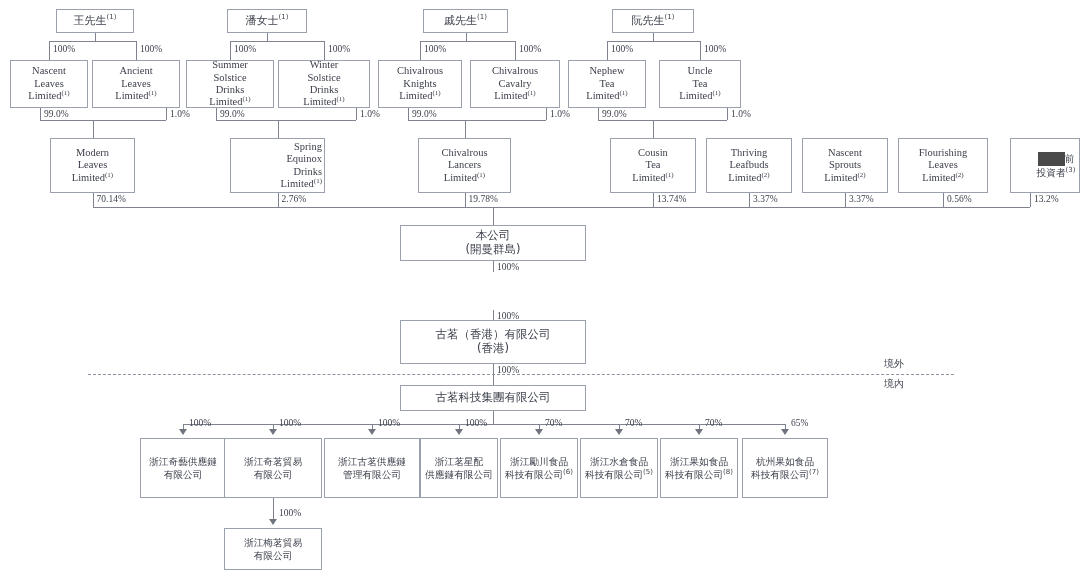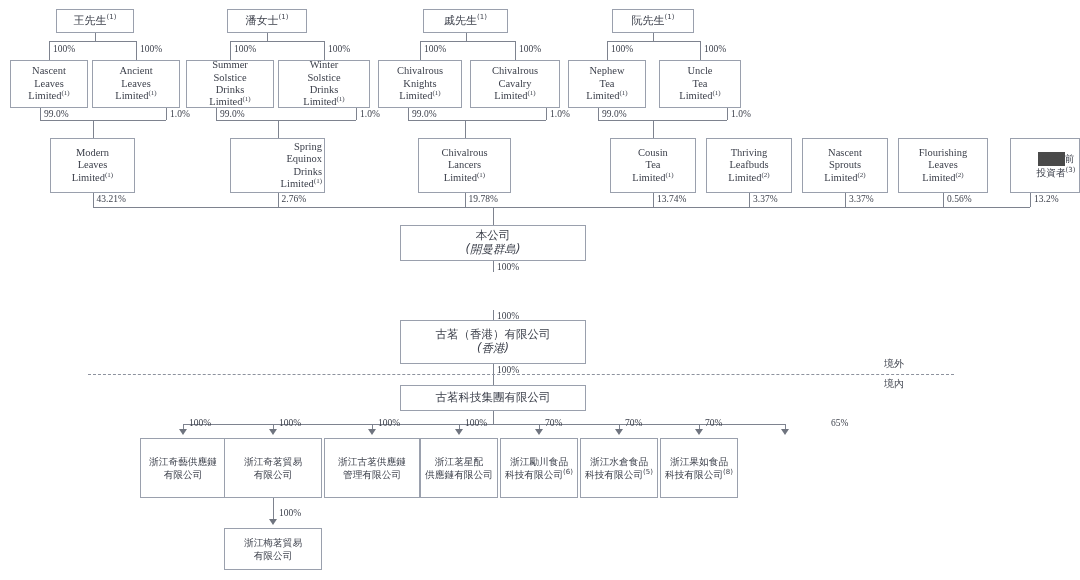--- a/index.html
+++ b/index.html
@@ -16,21 +16,21 @@
     display:flex;align-items:center;justify-content:center;
     text-align:center;line-height:1.18;
     color:#3b3f4a;
     padding:1px 2px;
   }
   .box .inner{width:100%;}
   .en{font-size:10.5px;}
   .cn{font-size:11px;font-family:"DejaVu Sans","Liberation Sans",sans-serif;}
   .cn-sm{font-size:9.7px;font-family:"DejaVu Sans","Liberation Sans",sans-serif;line-height:1.35;}
   .cn-mid{font-size:11.5px;font-family:"DejaVu Sans","Liberation Sans",sans-serif;}
-  .ital{font-style:italic;}
+  .ital{}
   sup{font-size:7px;vertical-align:super;line-height:0;}
 
   .ln{position:absolute;background:#7e838f;}
   .lnh{height:1px;}
   .lnv{width:1px;}
 
   .pct{
     position:absolute;font-size:9.5px;color:#3b3f4a;white-space:nowrap;
     font-family:"Liberation Serif","DejaVu Serif",serif;
   }
@@ -158,21 +158,21 @@
     <div class="pct" style="left:412px;top:109px;">99.0%</div>
     <div class="pct" style="left:550px;top:109px;">1.0%</div>
     <div class="ln lnv" style="left:598px;top:108px;height:12px;"></div>
     <div class="ln lnv" style="left:727px;top:108px;height:12px;"></div>
     <div class="ln lnh" style="left:598px;top:120px;width:55px;"></div>
     <div class="ln lnh" style="left:653px;top:120px;width:74px;"></div>
     <div class="ln lnv" style="left:653px;top:120px;height:18px;"></div>
     <div class="pct" style="left:602px;top:109px;">99.0%</div>
     <div class="pct" style="left:731px;top:109px;">1.0%</div>
     <div class="ln lnv" style="left:92.5px;top:193px;height:14px;"></div>
-    <div class="pct" style="left:96.5px;top:194px;">43.21%</div>
+    <div class="pct" style="left:96.5px;top:194px;">70.14%</div>
     <div class="ln lnv" style="left:277.5px;top:193px;height:14px;"></div>
     <div class="pct" style="left:281.5px;top:194px;">2.76%</div>
     <div class="ln lnv" style="left:464.5px;top:193px;height:14px;"></div>
     <div class="pct" style="left:468.5px;top:194px;">19.78%</div>
     <div class="ln lnv" style="left:653px;top:193px;height:14px;"></div>
     <div class="pct" style="left:657px;top:194px;">13.74%</div>
     <div class="ln lnv" style="left:749px;top:193px;height:14px;"></div>
     <div class="pct" style="left:753px;top:194px;">3.37%</div>
     <div class="ln lnv" style="left:845px;top:193px;height:14px;"></div>
     <div class="pct" style="left:849px;top:194px;">3.37%</div>
@@ -239,20 +239,23 @@
       <div class="inner cn-sm">浙江水倉食品<br>科技有限公司<sup>(5)</sup></div>
     </div>
     <div class="ln lnv" style="left:699px;top:424px;height:6px;"></div>
     <div class="arr" style="left:695px;top:429px;"></div>
     <div class="pct" style="left:705px;top:418px;">70%</div>
     <div class="box" style="left:660px;top:438px;width:78px;height:60px;">
       <div class="inner cn-sm">浙江果如食品<br>科技有限公司<sup>(8)</sup></div>
     </div>
     <div class="ln lnv" style="left:785px;top:424px;height:6px;"></div>
     <div class="arr" style="left:781px;top:429px;"></div>
-    <div class="pct" style="left:791px;top:418px;margin-left:40px;">65%</div>
+    <div class="pct" style="left:791px;top:418px;">65%</div>
+    <div class="box" style="left:742px;top:438px;width:86px;height:60px;">
+      <div class="inner cn-sm">杭州果如食品<br>科技有限公司<sup>(7)</sup></div>
+    </div>
     <div class="ln lnv" style="left:273px;top:498px;height:22px;"></div>
     <div class="arr" style="left:269px;top:519px;"></div>
     <div class="pct" style="left:279px;top:508px;">100%</div>
     <div class="box" style="left:224px;top:528px;width:98px;height:42px;">
       <div class="inner cn-sm">浙江梅茗貿易<br>有限公司</div>
     </div>
   </div>
 
 </body></html>

